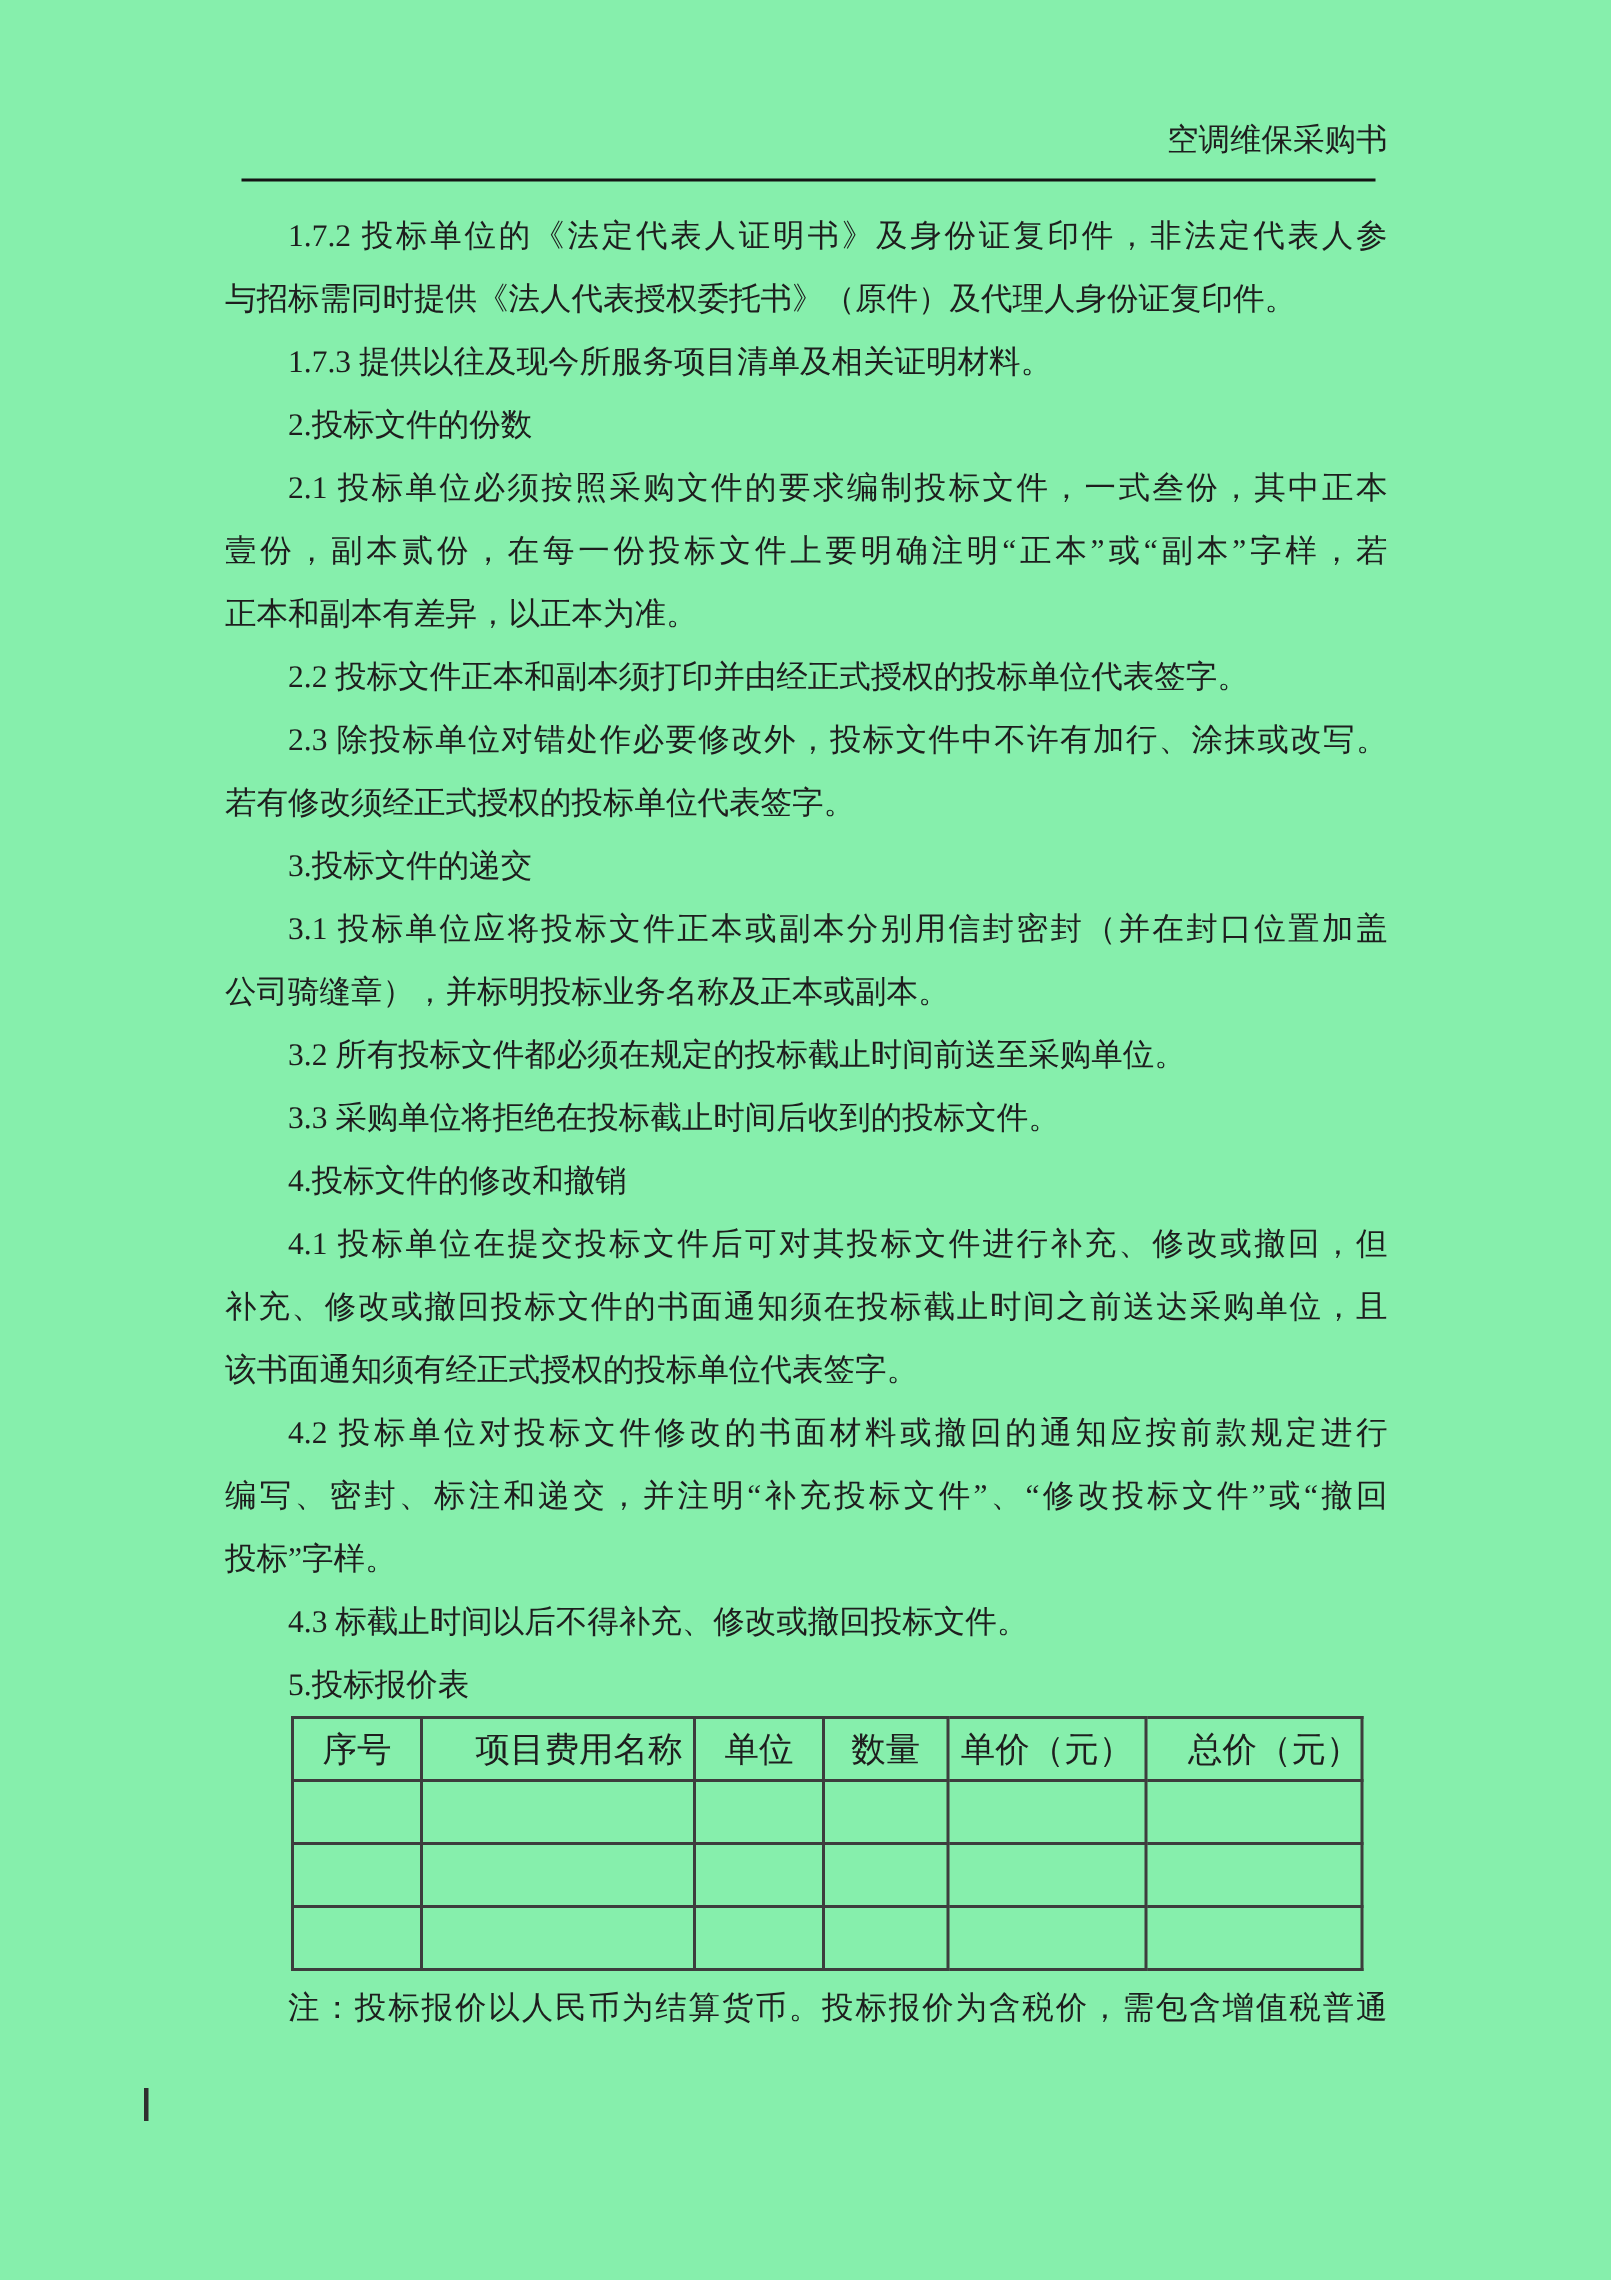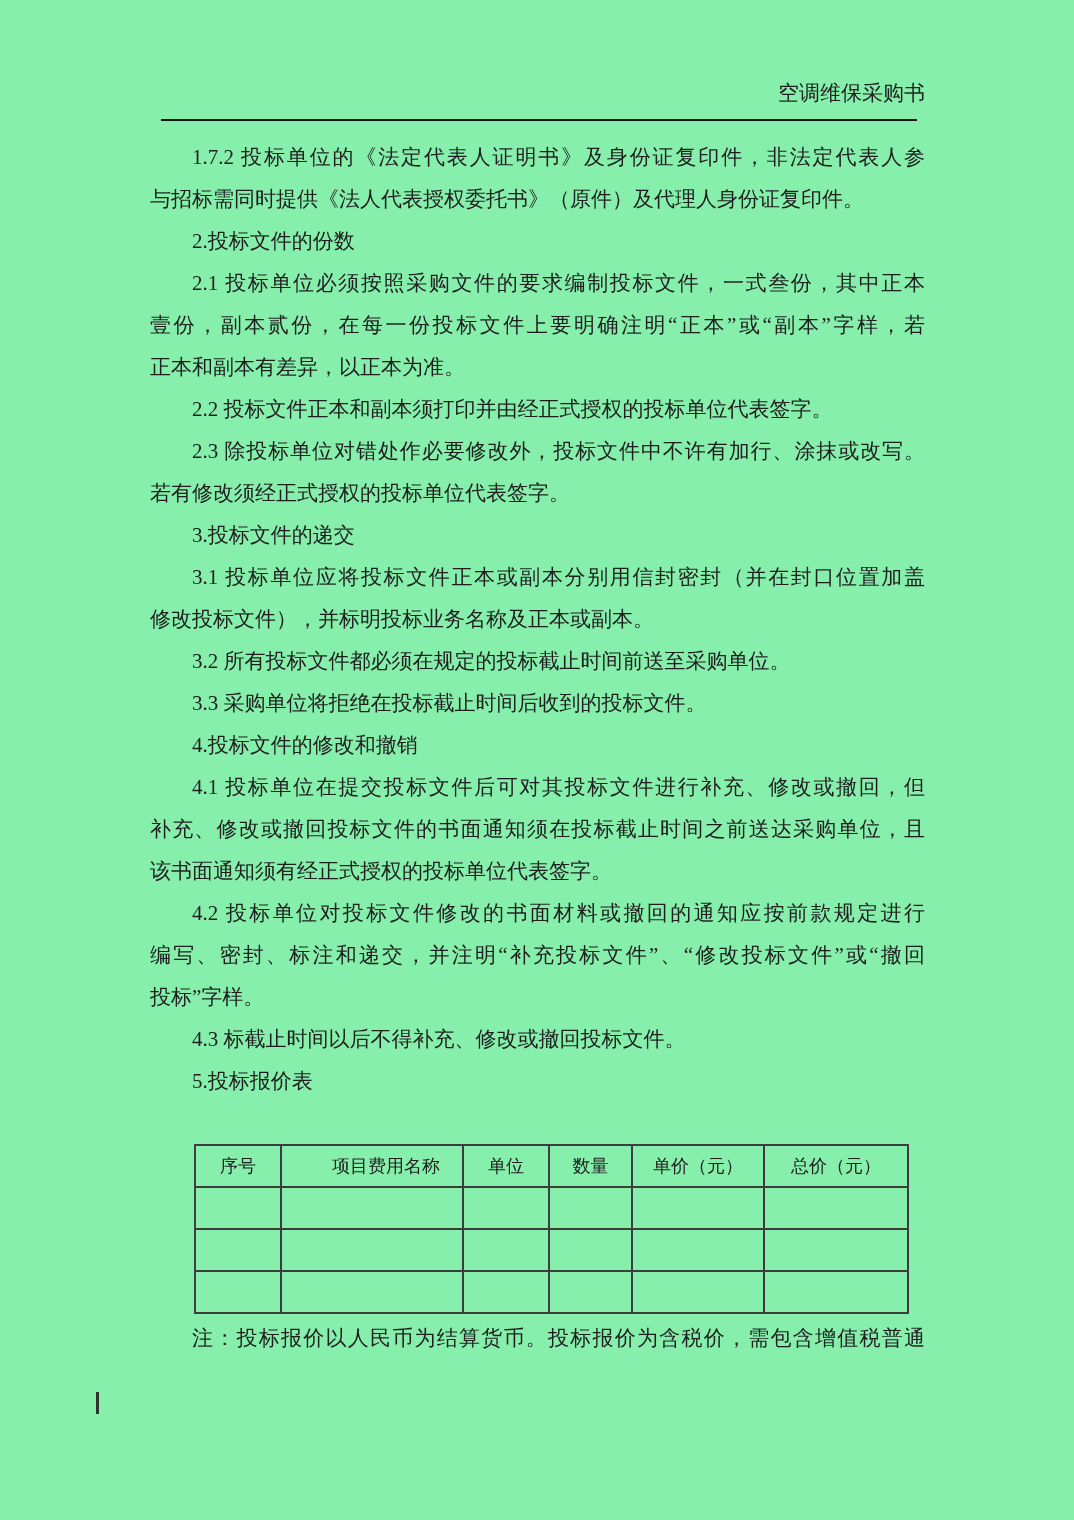--- a/index.html
+++ b/index.html
@@ -28,61 +28,62 @@
   }
   .line.indent{text-indent:42px;}
   .line.bold{font-weight:normal;}
   .line.fill{text-align:justify;text-align-last:justify;}
   .price-table{
     position:absolute;left:194px;top:1144px;
     border-collapse:collapse;table-layout:fixed;
   }
   .price-table th,.price-table td{
     border:2px solid var(--table-border-color,#3d3d3d);
-    font-weight:normal;font-size:18px;text-align:center;
+    font-weight:normal;font-size:23px;text-align:center;
     vertical-align:middle;padding:0;height:40px;
     font-family:"Liberation Serif","DejaVu Serif",serif;
     color:var(--text-color,#1e1e1e);
   }
   .price-table th:nth-child(1),.price-table td:nth-child(1){width:84px;}
   .price-table th:nth-child(2),.price-table td:nth-child(2){width:152px;padding-left:28px;}
   .price-table th:nth-child(3),.price-table td:nth-child(3){width:84px;}
   .price-table th:nth-child(4),.price-table td:nth-child(4){width:81px;font-family:Liberation Mono, monospace;}
   .price-table th:nth-child(5),.price-table td:nth-child(5){width:130px;}
-  .price-table th:nth-child(6),.price-table td:nth-child(6){width:142px;}
+  .price-table th:nth-child(6),.price-table td:nth-child(6){width:142px;text-align:right;}
   .note-line{
     position:absolute;left:150px;top:1317px;width:775px;
   }
   .revision-bar{
     position:absolute;left:96px;top:1392px;width:3px;height:22px;
     background:var(--bar-color,#2f2f2f);
   }
 </style>
 </head>
 <body>
 
 <div class="page">
 
   <div class="header-title">空调维保采购书</div>
 
   <div class="header-rule"></div>
 
   <div class="body-text">
       <div class="line indent fill">1.7.2 投标单位的《法定代表人证明书》及身份证复印件，非法定代表人参</div>
       <div class="line">与招标需同时提供《法人代表授权委托书》（原件）及代理人身份证复印件。</div>
+      <div class="line indent">1.7.3 提供以往及现今所服务项目清单及相关证明材料。</div>
       <div class="line indent bold">2.投标文件的份数</div>
       <div class="line indent fill">2.1 投标单位必须按照采购文件的要求编制投标文件，一式叁份，其中正本</div>
       <div class="line fill">壹份，副本贰份，在每一份投标文件上要明确注明“正本”或“副本”字样，若</div>
       <div class="line">正本和副本有差异，以正本为准。</div>
       <div class="line indent">2.2 投标文件正本和副本须打印并由经正式授权的投标单位代表签字。</div>
       <div class="line indent fill">2.3 除投标单位对错处作必要修改外，投标文件中不许有加行、涂抹或改写。</div>
       <div class="line">若有修改须经正式授权的投标单位代表签字。</div>
       <div class="line indent bold">3.投标文件的递交</div>
       <div class="line indent fill">3.1 投标单位应将投标文件正本或副本分别用信封密封（并在封口位置加盖</div>
-      <div class="line">修改投标文件），并标明投标业务名称及正本或副本。</div>
+      <div class="line">公司骑缝章），并标明投标业务名称及正本或副本。</div>
       <div class="line indent">3.2 所有投标文件都必须在规定的投标截止时间前送至采购单位。</div>
       <div class="line indent">3.3 采购单位将拒绝在投标截止时间后收到的投标文件。</div>
       <div class="line indent bold">4.投标文件的修改和撤销</div>
       <div class="line indent fill">4.1 投标单位在提交投标文件后可对其投标文件进行补充、修改或撤回，但</div>
       <div class="line fill">补充、修改或撤回投标文件的书面通知须在投标截止时间之前送达采购单位，且</div>
       <div class="line">该书面通知须有经正式授权的投标单位代表签字。</div>
       <div class="line indent fill">4.2 投标单位对投标文件修改的书面材料或撤回的通知应按前款规定进行</div>
       <div class="line fill">编写、密封、标注和递交，并注明“补充投标文件”、“修改投标文件”或“撤回</div>
       <div class="line">投标”字样。</div>
       <div class="line indent">4.3 标截止时间以后不得补充、修改或撤回投标文件。</div>

